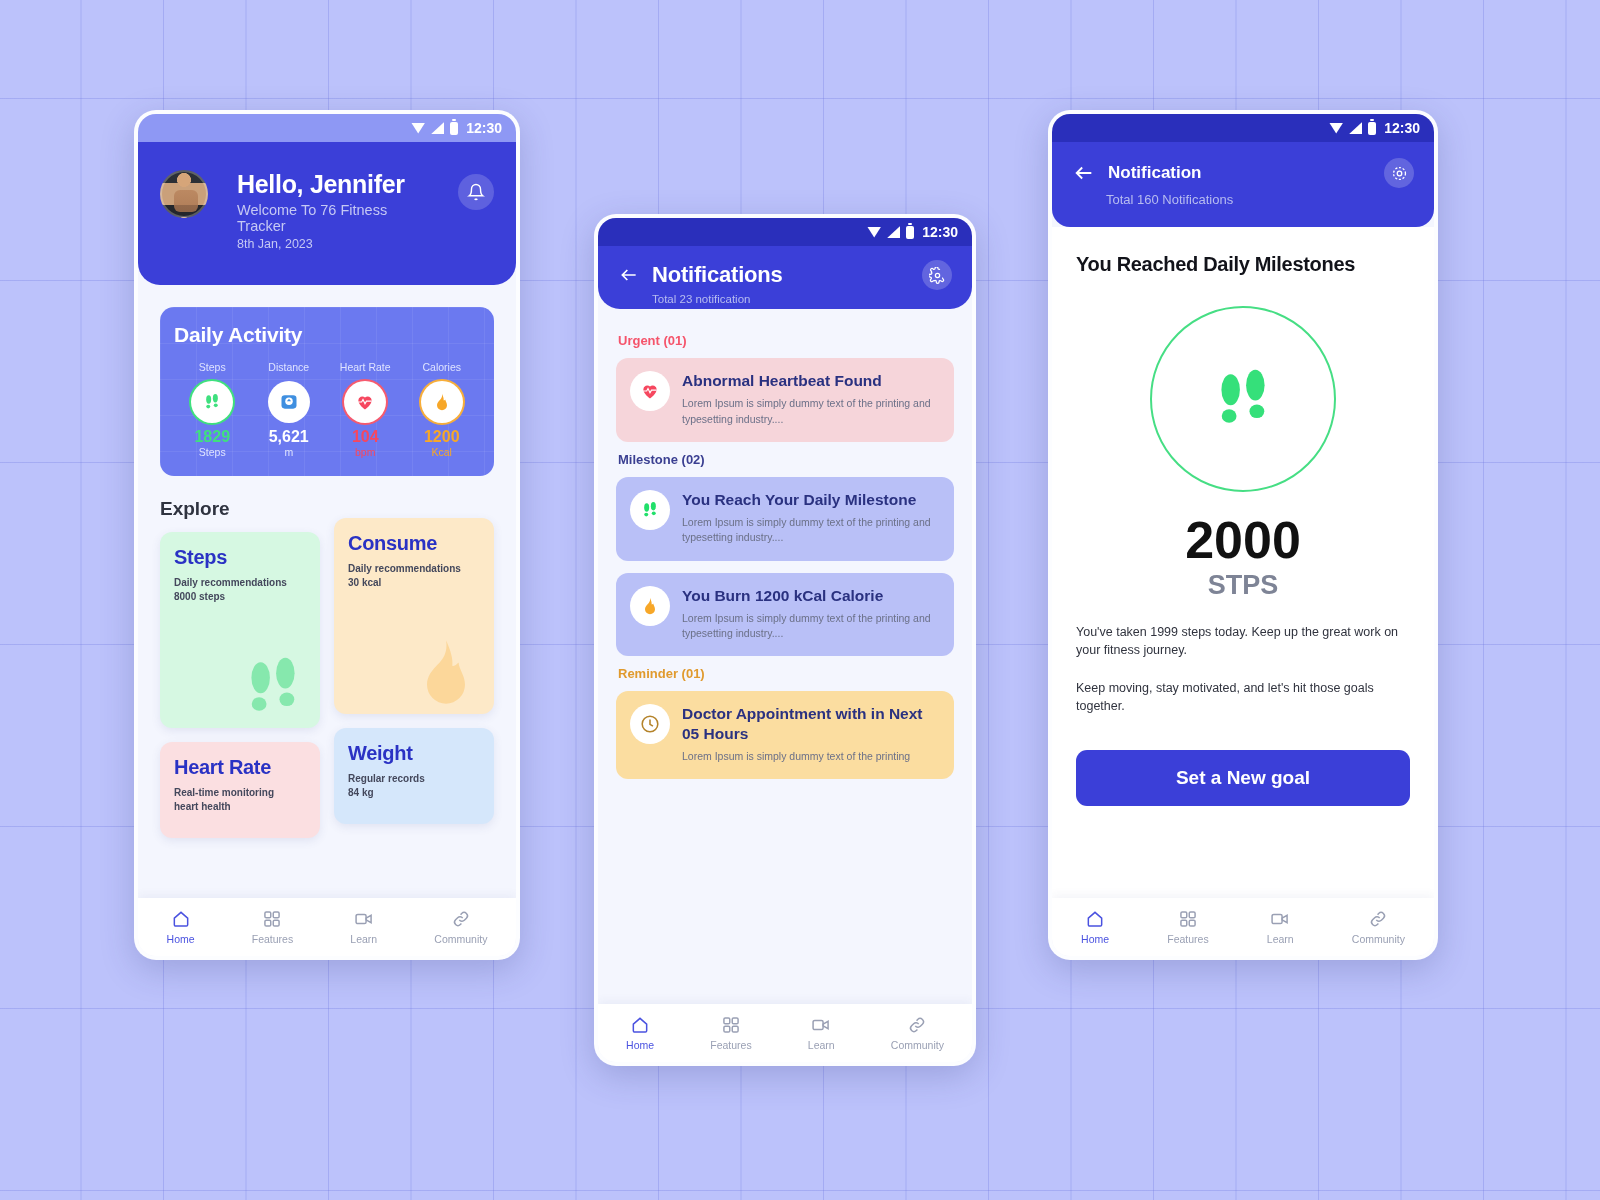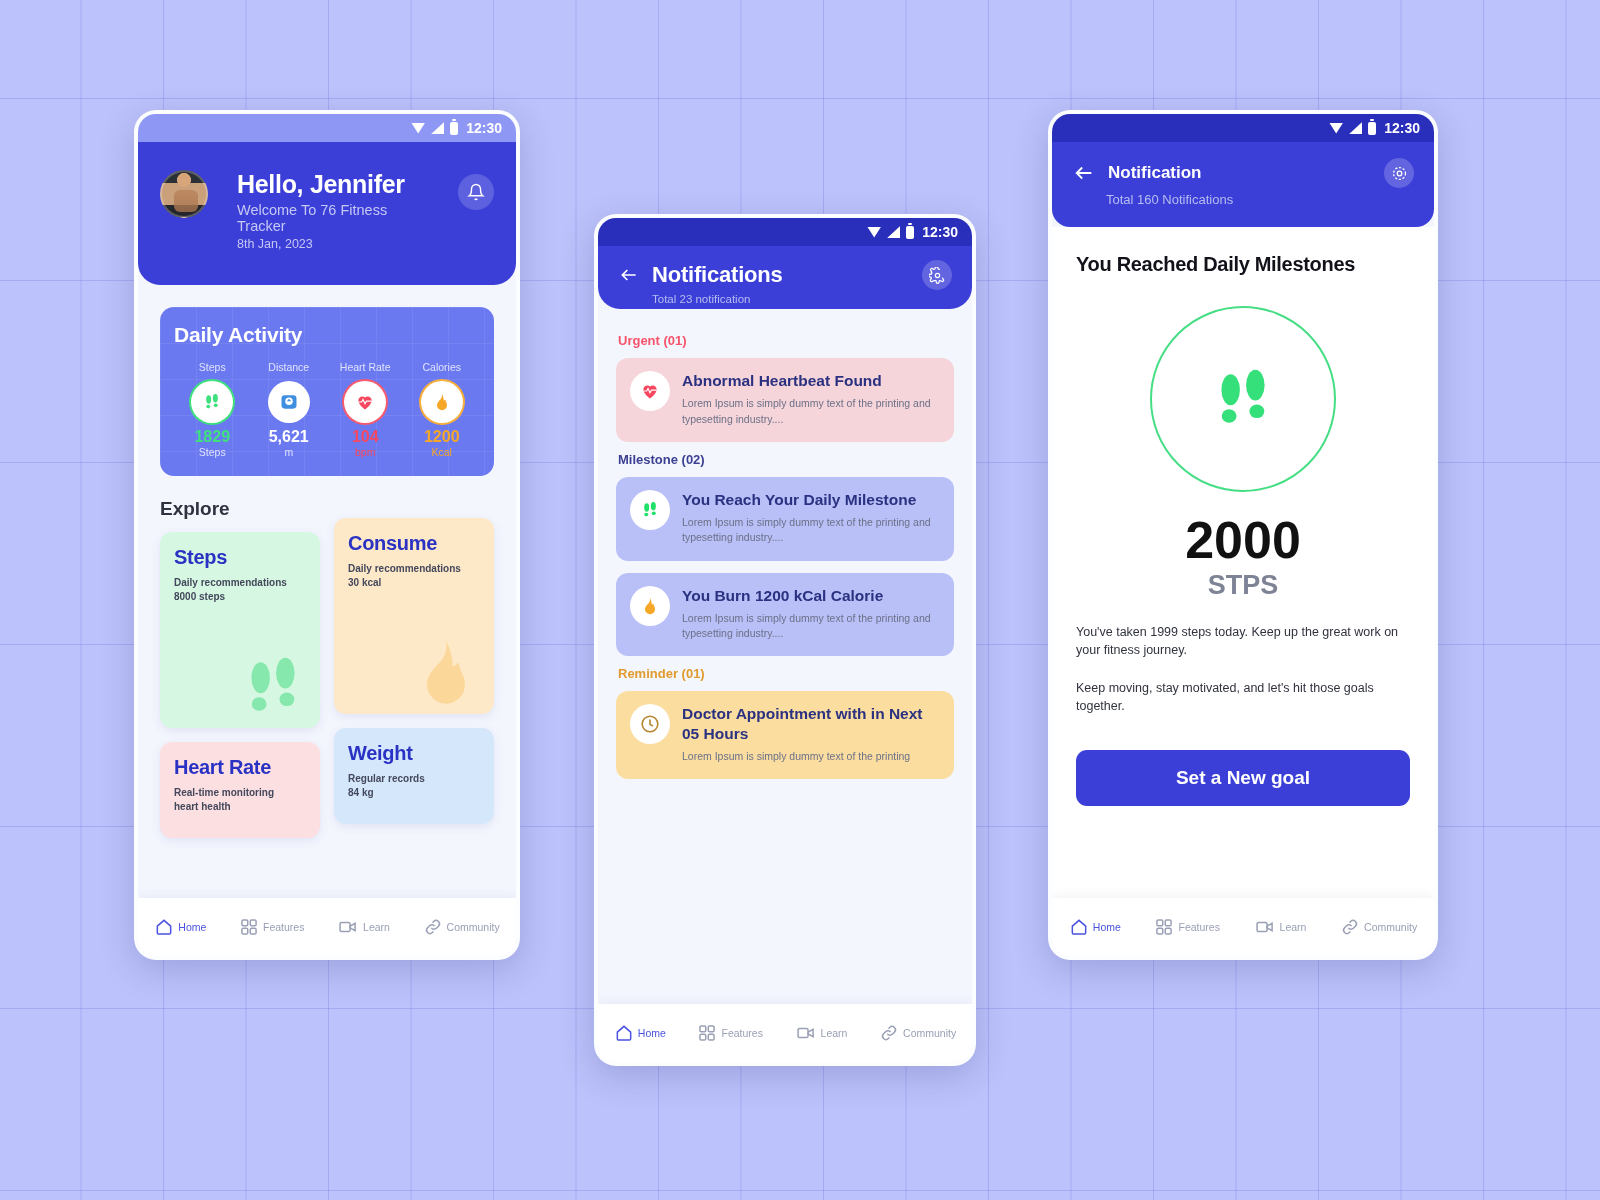--- a/index.html
+++ b/index.html
@@ -105,21 +105,21 @@
   .ex-consume { background:#fde9c8; height:196px; margin-top:-14px; }
   .ex-heart   { background:#fbdfe1; height:96px; }
   .ex-weight  { background:#d5e7fb; height:96px; margin-top:-14px;}
   .ex-art { position:absolute; right:10px; bottom:4px; }
 
   .bottomnav {
     position:absolute;left:0;right:0;bottom:0;height:58px;background:#fff;
     display:flex;align-items:center;justify-content:space-around;
     box-shadow:0 -2px 10px rgba(60,70,140,0.07);
   }
-  .nav-item{display:flex;align-items:center;gap:4px;color:#9aa0b4;font-size:10.5px;}
+  .nav-item{display:flex;flex-direction:column;align-items:center;gap:4px;color:#9aa0b4;font-size:10.5px;}
   .nav-item.active{color:#4a52e0;}
 
   
   .nt-header { background:#3b3fd8; border-radius: 0 0 22px 22px; padding:14px 20px 4px 20px; }
   .nt-row { display:flex;align-items:center;gap:12px; }
   .nt-title { color:#fff;font-size:22px;font-weight:700;letter-spacing:-.2px; }
   .nt-sub { color:#b7bcf0;font-size:11.5px;margin:3px 0 0 34px; }
   .gear-btn{width:30px;height:30px;border-radius:50%;background:rgba(255,255,255,0.2);
     display:flex;align-items:center;justify-content:center;margin-left:auto;}
   .seg { margin-top:16px; display:flex; background:rgba(255,255,255,0.14);

